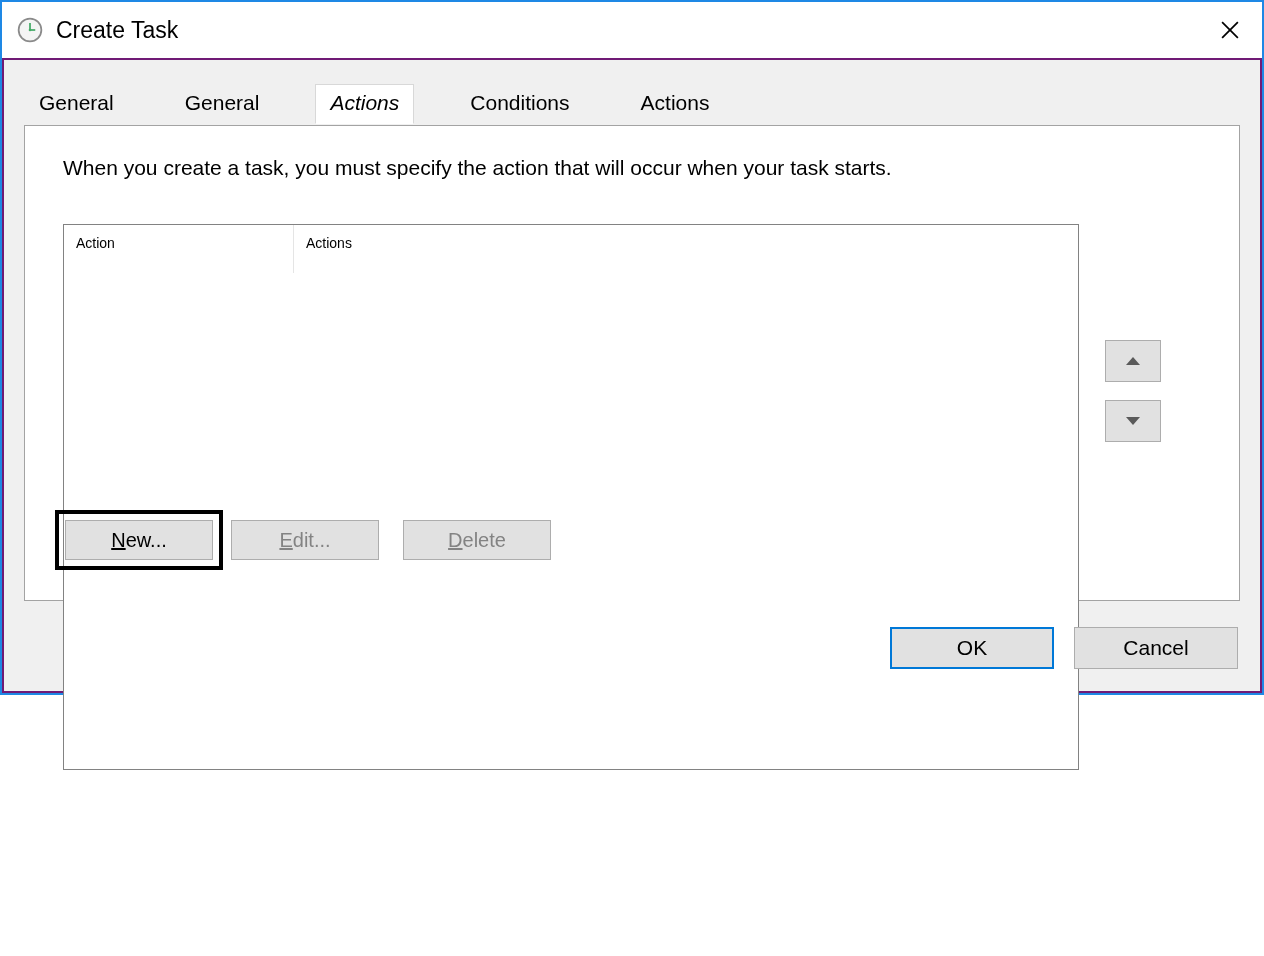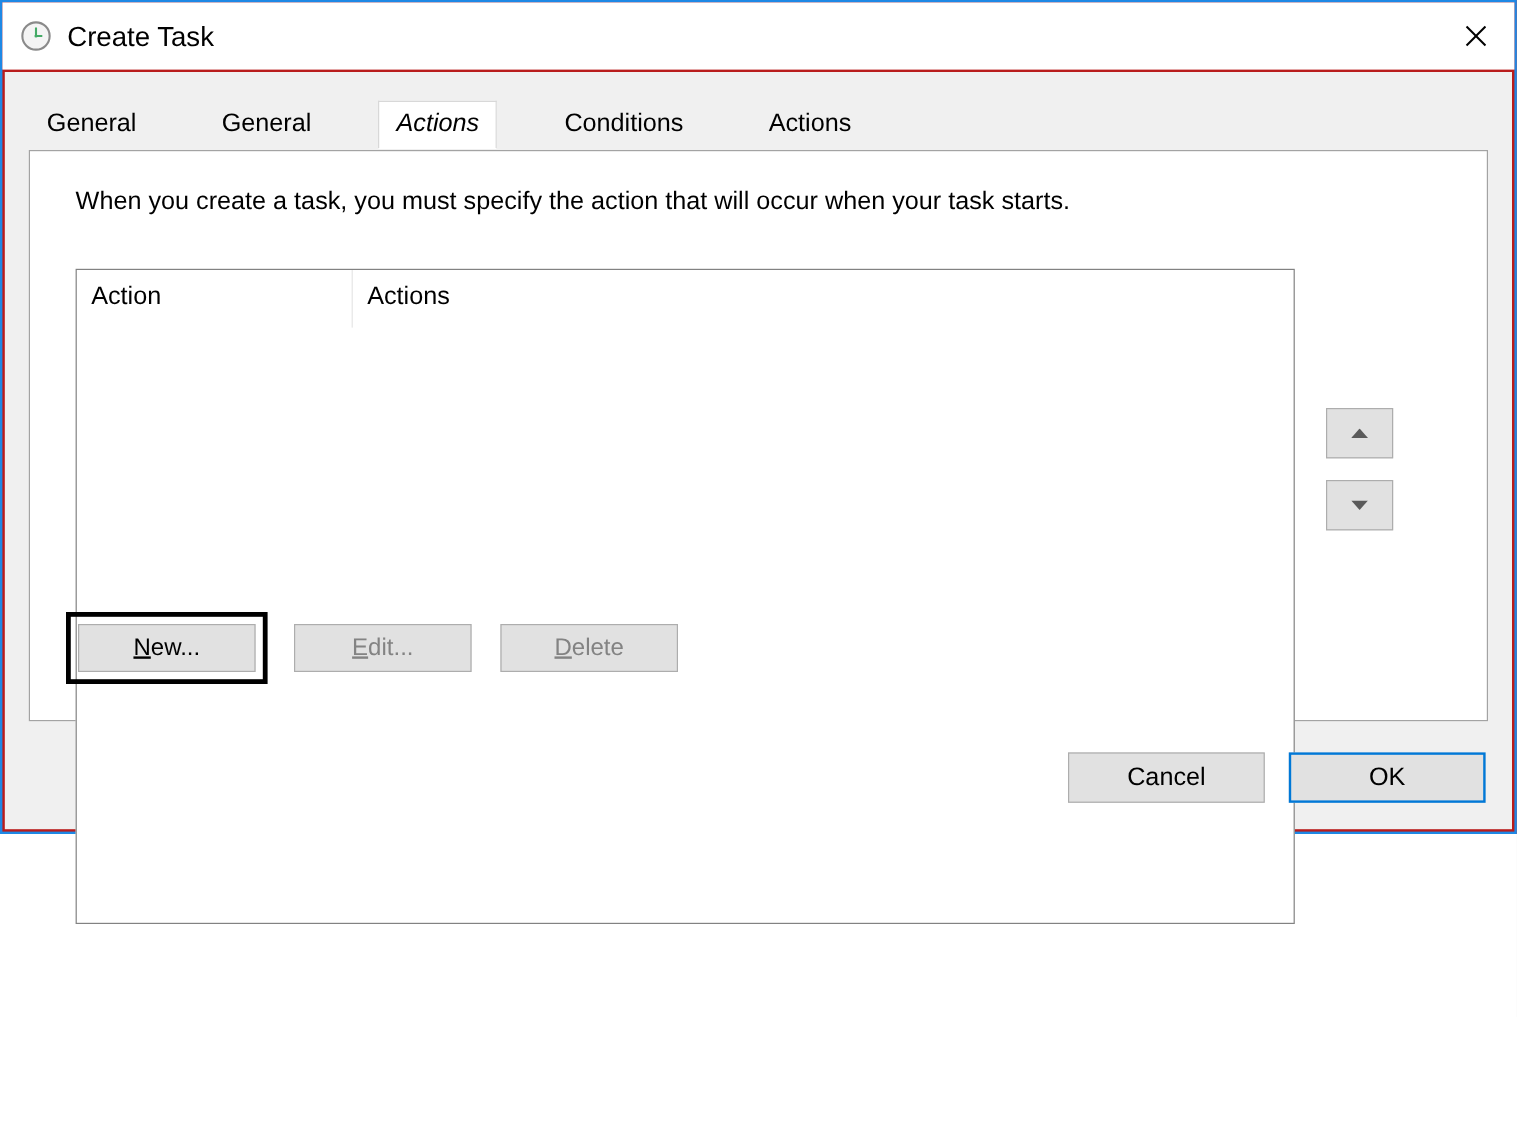--- a/index.html
+++ b/index.html
@@ -8,21 +8,21 @@
   font-size: 20px;
   background: #fff;
   width: 1264px;
   height: 956px;
   overflow: hidden;
 }
 .window {
   width: 1264px;
   height: 695px;
   border: 2px solid #1e88e5;
-  background: #b91c1c;
+  background: #701a75;
   position: relative;
 }
 .titlebar {
   height: 56px;
   display: flex;
   align-items: center;
   padding: 0 10px 0 14px;
   background: #fff;
 }
 .title-icon {
@@ -99,21 +99,21 @@
   height: 546px;
   border: 1px solid #828282;
   background: #fff;
 }
 .listview-header {
   display: flex;
   height: 48px;
 }
 .col-header {
   padding: 10px 12px 0 12px;
-  font-size: 21px;
+  font-size: 14px;
   color: #000;
   border-right: 1px solid #e5e5e5;
 }
 .col-action { width: 230px; }
 .col-details { flex: 1; border-right: none; }
 .reorder-controls {
   position: absolute;
   top: 214px;
   left: 1080px;
   width: 56px;
@@ -154,21 +154,21 @@
   color: #838383;
   cursor: default;
   text-align: center;
 }
 .highlight-box {
   border: 4px solid #000;
   padding: 6px;
   display: inline-flex;
 }
 .highlight-box .action-btn { margin-right: 0; }
-.highlight-wrap { margin-right: 22px; }
+.highlight-wrap { margin-right: 8px; }
 .underline { text-decoration: underline; }
 .dialog-buttons {
   position: absolute;
   right: 22px;
   bottom: 22px;
   display: flex;
 }
 .dlg-btn {
   width: 164px;
   height: 42px;
@@ -259,18 +259,18 @@
           <span><span class="underline">E</span><span>dit...</span></span>
         </div>
         <div class="action-btn disabled">
           <span><span class="underline">D</span><span>elete</span></span>
         </div>
       </div>
 
     </div>
 
     <div class="dialog-buttons">
+      <div class="dlg-btn primary">OK</div>
       <div class="dlg-btn">Cancel</div>
-      <div class="dlg-btn primary">OK</div>
     </div>
 
   </div>
 </div>
 
 </body></html>

